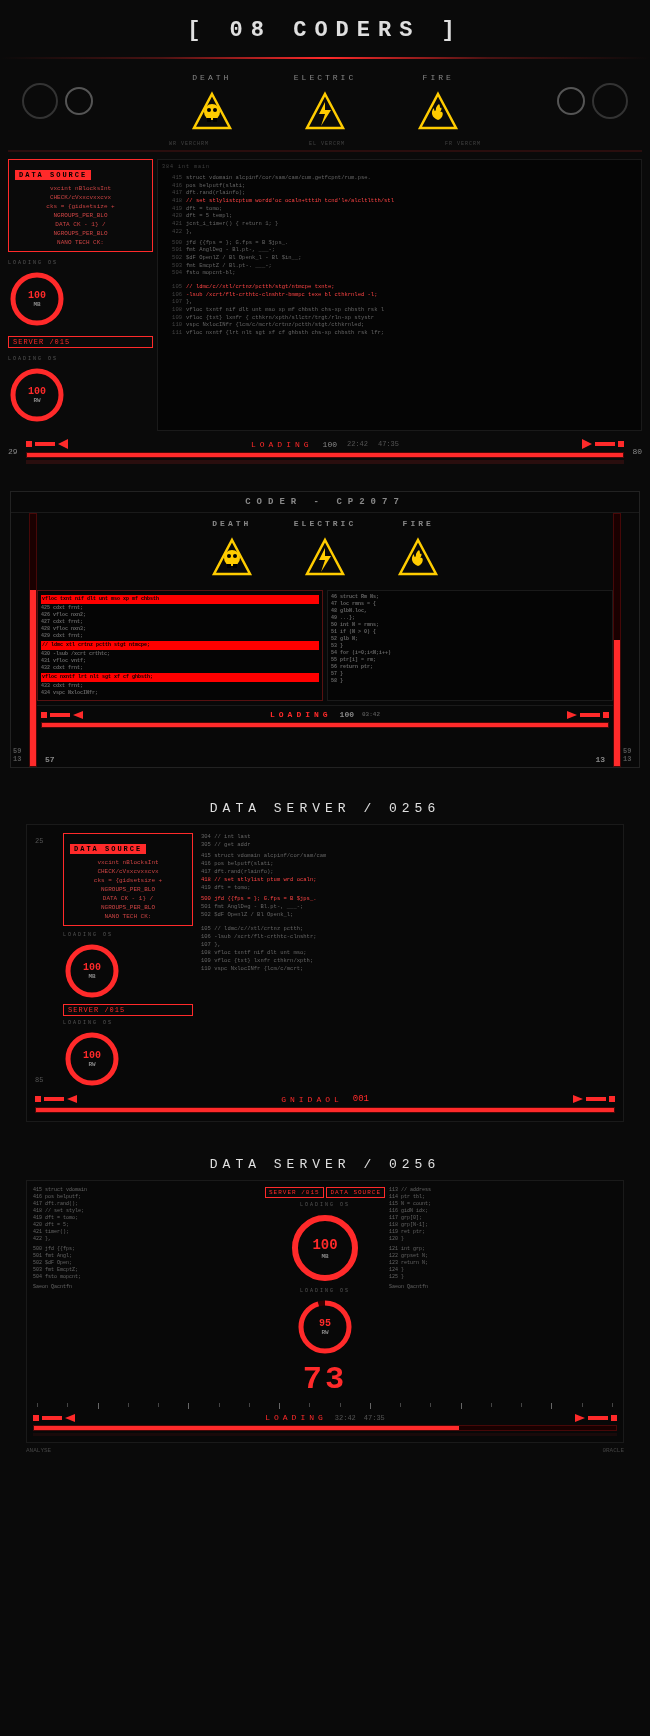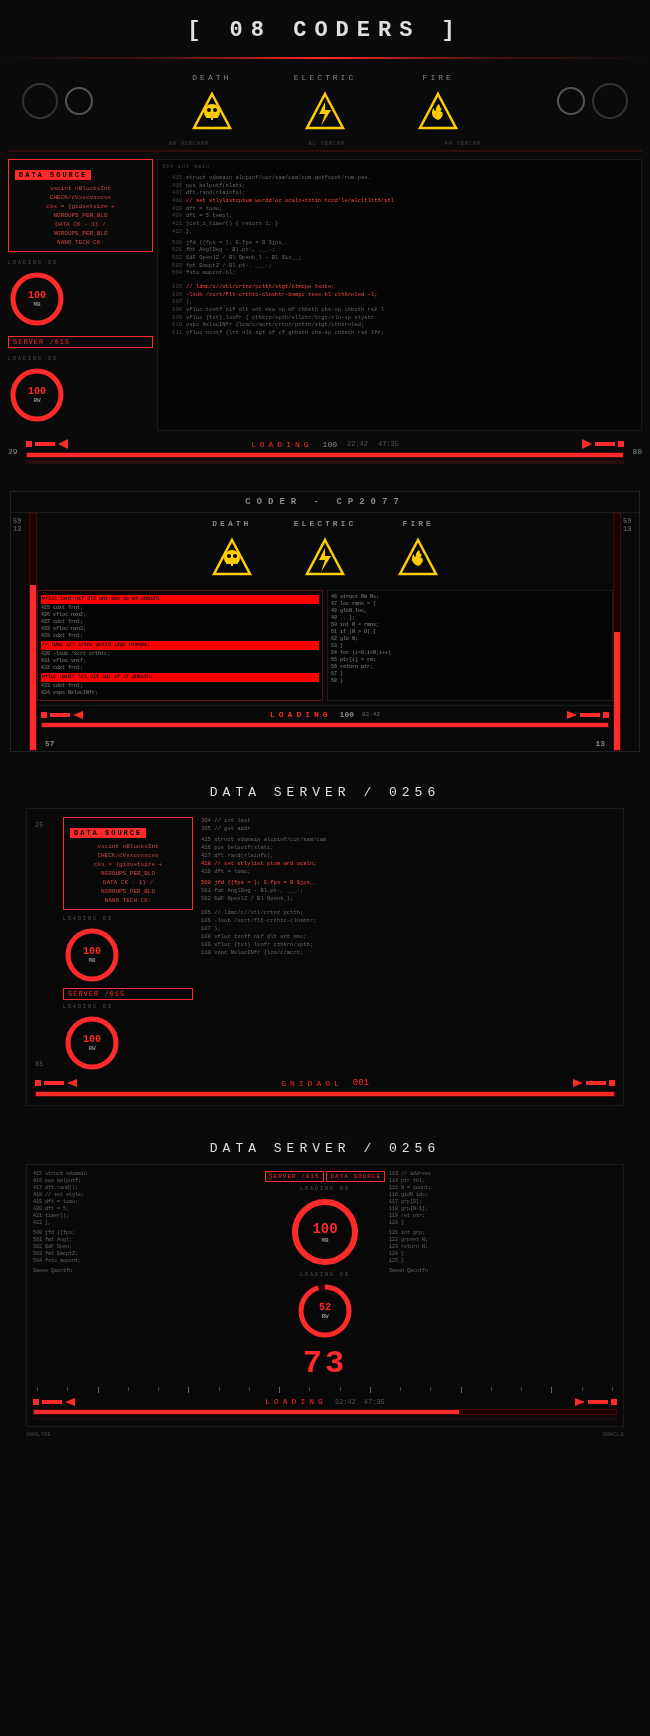--- a/index.html
+++ b/index.html
@@ -232,21 +232,21 @@
       color: #888;
       font-size: 9px;
       letter-spacing: 6px;
       padding: 5px 0;
       border-bottom: 1px solid #1a1a1a;
     }
 
     .side-numbers {
       display: flex;
       flex-direction: column;
-      justify-content: flex-start;
+      justify-content: flex-end;
       font-size: 7px;
       color: #555;
       padding: 4px 2px;
       min-width: 18px;
     }
 
     .section2-center {
       flex: 1;
       display: flex;
       flex-direction: column;
@@ -741,21 +741,21 @@
                 </svg>
               <div class="red-rect"></div>
               <div class="red-square"></div>
             </div>
           </div>
           <div class="loading-bar-track">
             <div class="loading-bar-fill" style="width:100%;"></div>
           </div>
         </div>
 
-        <div style="display:flex;justify-content:space-between;padding:3px 8px;">
+        <div style="display:flex;justify-content:space-between;padding:3px 8px;margin-top:16px;">
           <span style="font-size:8px;color:#888;">57</span>
           <span style="font-size:8px;color:#888;">13</span>
         </div>
       </div>
 
       <div class="vert-bar">
         <div class="vert-bar-fill" style="height:50%;"></div>
       </div>
 
       <div class="side-numbers">
@@ -924,21 +924,21 @@
         </div>
 
         <div style="display:flex;flex-direction:column;align-items:center;gap:2px;">
           <span class="loading-label">LOADING OS</span>
           <div class="circular-gauge" style="width:58px;height:58px;">
             <svg viewBox="0 0 58 58">
               <circle cx="29" cy="29" r="24" fill="none" stroke="#330000" stroke-width="5"></circle>
               <circle cx="29" cy="29" r="24" fill="none" stroke="#ff2a2a" stroke-width="5" stroke-dasharray="143 7.5"></circle>
             </svg>
             <div class="gauge-value">
-              <span>52</span>
+              <span>95</span>
               <span class="gauge-unit">RW</span>
             </div>
           </div>
         </div>
       </div>
 
       <div class="section4-col">
         <div>113 // address</div>
         <div>114   ptr tbl;</div>
         <div>115   N = count;</div>

